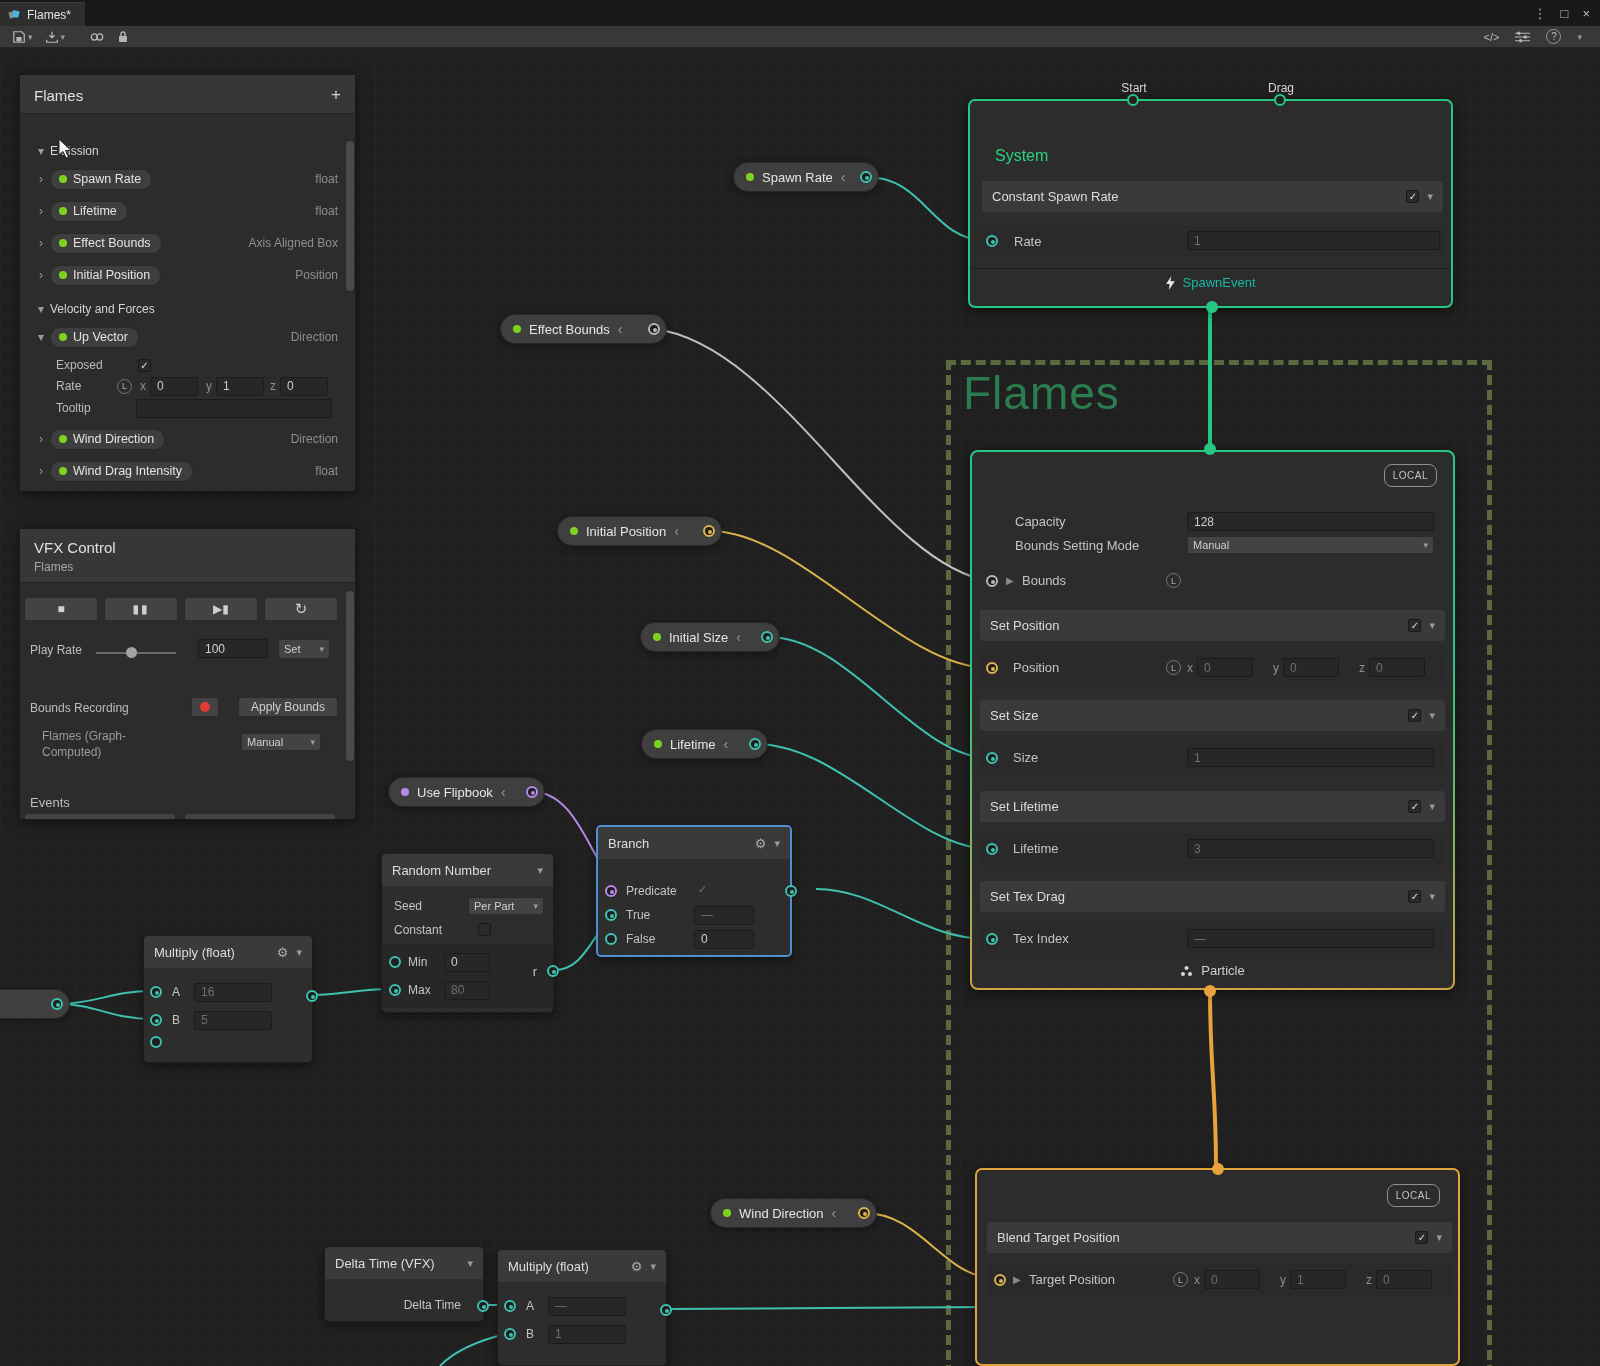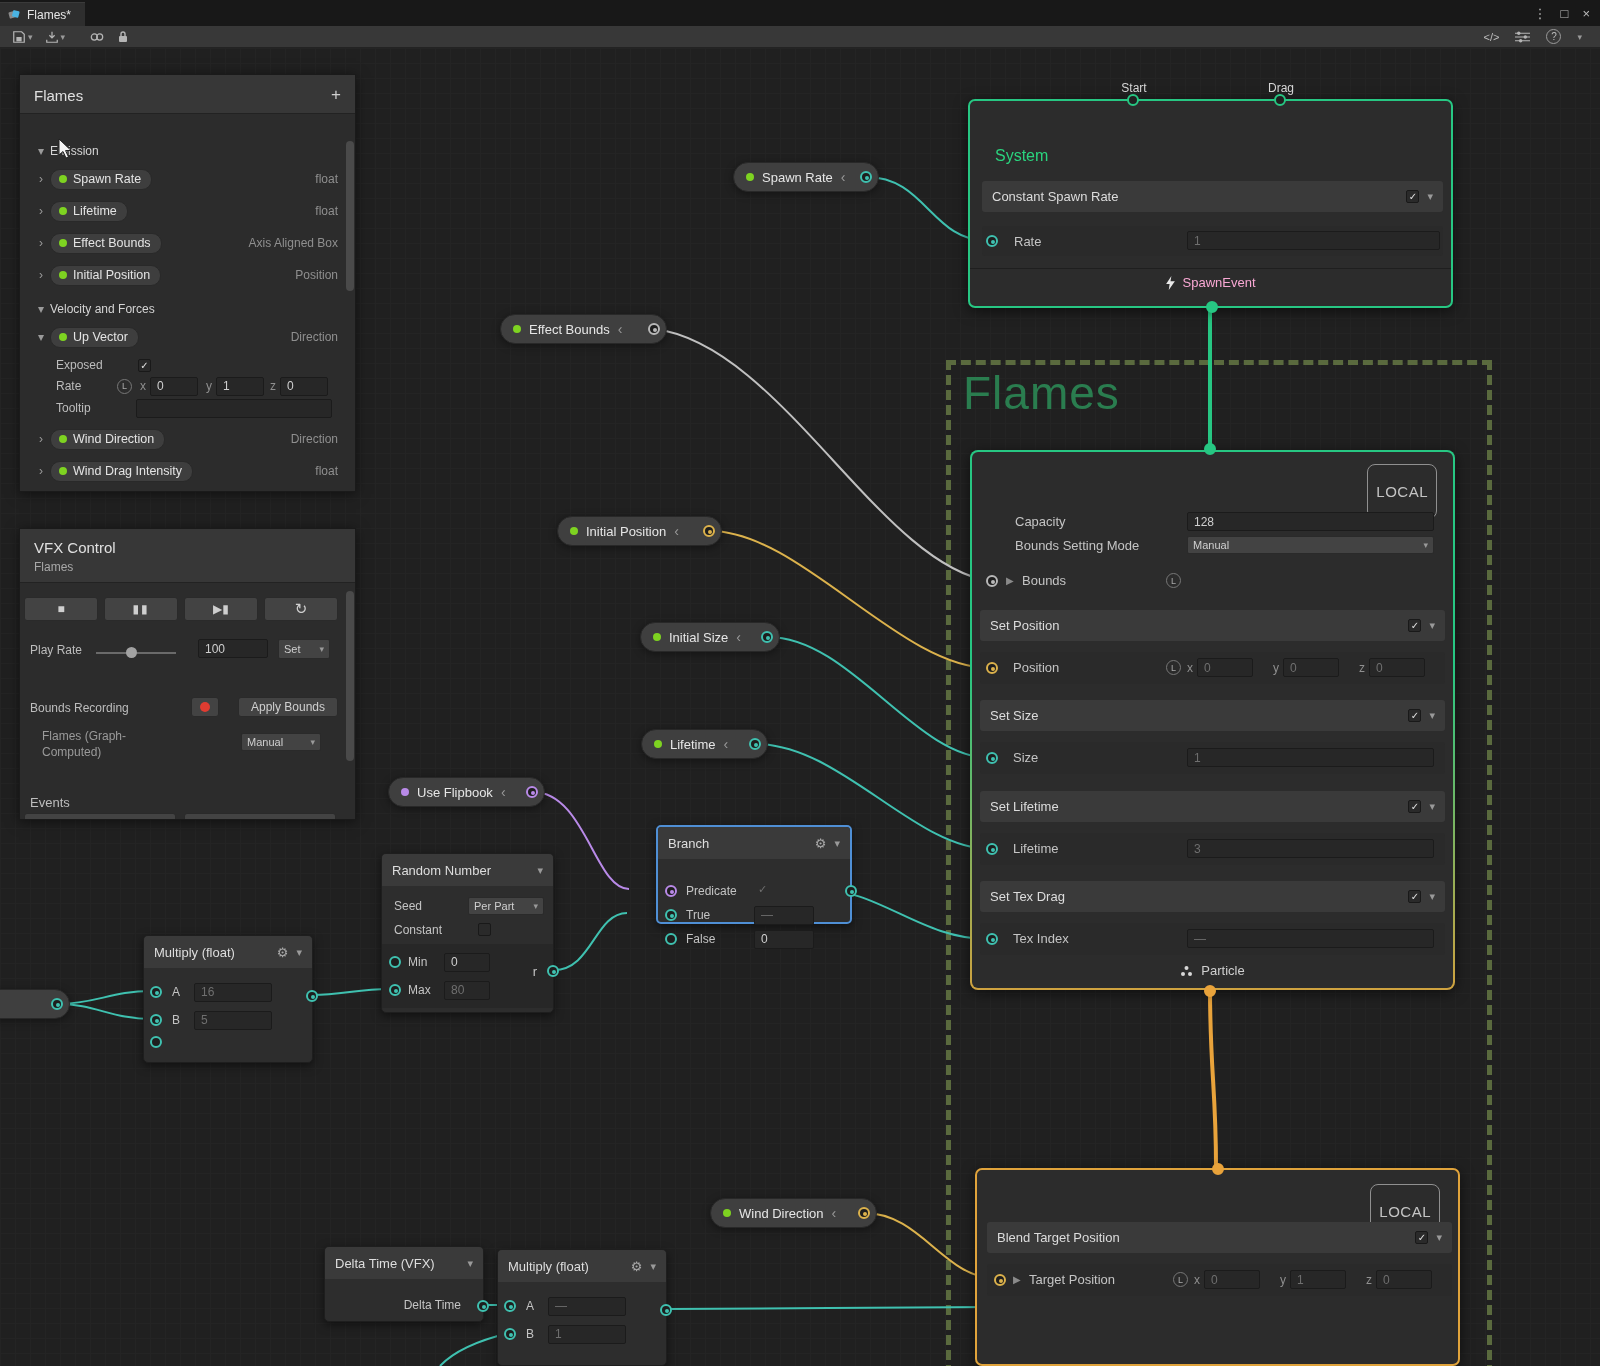--- a/index.html
+++ b/index.html
@@ -40,21 +40,21 @@
 .scroll{position:absolute;width:8px;border-radius:4px;background:#4a4a4a}
 .btn{background:#434343;border:1px solid #2a2a2a;border-radius:3px;color:#cfcfcf;font-size:12px;display:inline-flex;align-items:center;justify-content:center}
 
 .node{position:absolute;background:#2c2c2c;border-radius:7px;box-shadow:0 3px 14px rgba(0,0,0,.55);z-index:10}
 .spawnb{border:2px solid #27c783}
 .updb{border:2px solid #e0a33b}
 .gradwrap{position:absolute;background:linear-gradient(180deg,#27c783 0%,#27c783 40%,#cfa23f 100%);border-radius:8px;padding:2px;box-shadow:0 3px 14px rgba(0,0,0,.55);z-index:10}
 .gradinner{width:100%;height:100%;background:#2c2c2c;border-radius:6px}
 .ctitle{position:absolute;left:0;right:0;display:flex;align-items:center;justify-content:center;gap:8px;font-size:19px;color:#e4e4e4}
 .syslabel{font-size:16px;color:#2ad47e}
-.badge{position:absolute;border:1px solid #909090;border-radius:8px;font-size:15px;color:#c4c4c4;padding:18px 8px;letter-spacing:.5px}
+.badge{position:absolute;border:1px solid #909090;border-radius:8px;font-size:10px;color:#c4c4c4;padding:5px 8px;letter-spacing:.5px}
 .blockhead{position:absolute;height:31px;background:#3a3a3a;border-radius:3px;display:flex;align-items:center;padding:0 10px;font-size:13px;color:#dcdcdc}
 .bh-right{margin-left:auto;display:flex;align-items:center;gap:8px}
 .chev{color:#9a9a9a;font-size:11px}
 .brow{position:absolute;background:#2a2a2a;border-radius:3px;display:flex;align-items:center}
 .row-label{font-size:13px;color:#c4c4c4}
 .flowlabel{font-size:12px;color:#d6d6d6;text-align:center}
 .fport{width:12px;height:12px;border-radius:50%;background:#202020;z-index:12;display:block}
 .fport.green{border:2px solid #27c783}
 .fport.orange{border:2px solid #e9a33b}
 .fport.fill.green{background:#27c783}
@@ -124,21 +124,21 @@
         <span class="chk">✓</span>
         <span class="chev">▾</span>
       </span>
   </div>
   <div class="brow" style="left:12px;top:125px;width:461px;height:30px">
     <span class="port pc f" style="left:4px;top:9px"></span>
     <span class="row-label" style="margin-left:32px">Rate</span>
     <span class="field dim abs" style="left:205px;top:5px;width:253px">1</span>
   </div>
   <div class="abs" style="left:0;top:167px;width:100%;height:1px;background:#1f1f1f"></div>
-  <div class="ctitle" style="top:174px;font-size:13px;color:#f9a8d4">
+  <div class="ctitle" style="top:174px;font-size:13px;color:#14b8a6">
     <svg width="9" height="14" viewBox="0 0 10 16">
         <path d="M6 0 L0 9 H4 L3 16 L10 6 H5 Z" fill="#e8e8e8"></path>
       </svg>
     <span>SpawnEvent</span>
   </div>
   <span class="fport green fill abs" style="left:236px;bottom:-7px"></span>
 </div>
 
 <div class="gradwrap" style="left:970px;top:450px;width:485px;height:540px">
   <div class="gradinner"></div>
@@ -354,21 +354,21 @@
   </div>
   <div class="oprow" style="left:0;top:124px;width:100%">
     <span class="port pc f" style="left:7px;top:6px"></span>
     <span class="row-label abs" style="left:26px">Max</span>
     <span class="field dim abs" style="left:62px;width:46px">80</span>
   </div>
   <span class="row-label abs" style="right:16px;top:110px">r</span>
   <span class="port pc f" style="right:-6px;left:auto;top:111px"></span>
 </div>
 
-<div class="opnode sel" style="left:656px;top:825px;width:196px;height:99px">
+<div class="opnode sel" style="left:596px;top:825px;width:196px;height:132px">
   <div class="ophead">
     <span>Branch</span>
     <span class="gear">⚙</span>
     <span class="chev">▾</span>
   </div>
   <div class="oprow" style="left:0;top:52px;width:100%">
     <span class="port pv f" style="left:7px;top:6px"></span>
     <span class="row-label abs" style="left:28px">Predicate</span>
     <span class="abs" style="left:100px;top:4px;color:#6f6f6f;font-size:11px">✓</span>
   </div>

